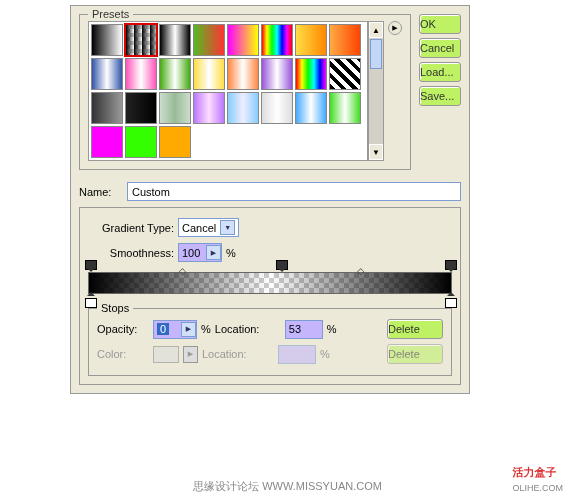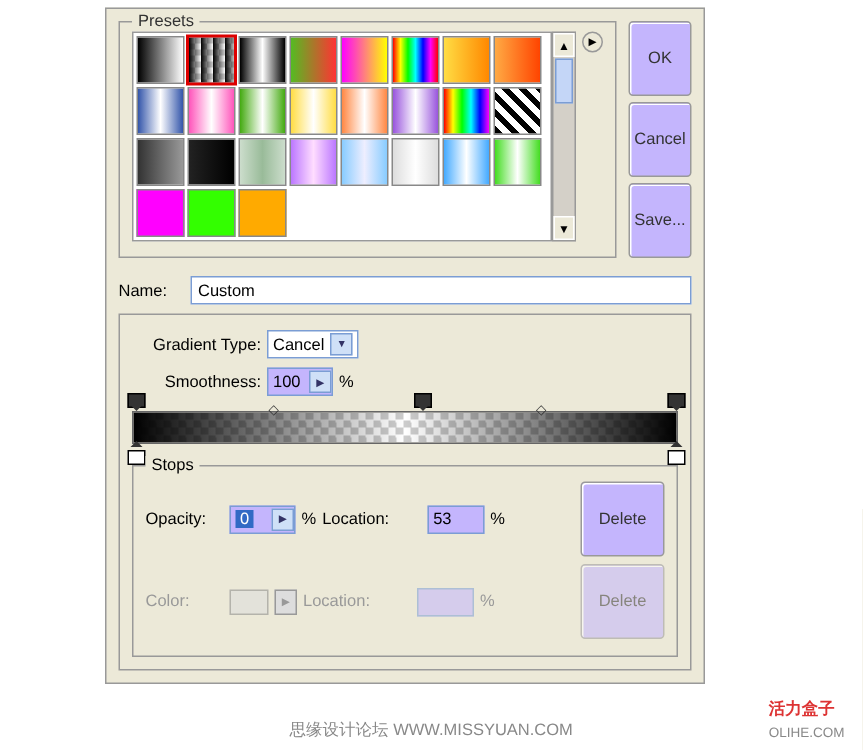--- a/index.html
+++ b/index.html
@@ -11,21 +11,21 @@
 .presets-inner { display: flex; }
 .swatch-grid { display: grid; grid-template-columns: repeat(8, 32px); grid-auto-rows: 32px; gap: 2px; background: #fff; padding: 2px; border: 1px solid #999; width: 280px; }
 .swatch { width: 32px; height: 32px; border: 1px solid #888; }
 .swatch.selected { outline: 2px solid #d00; outline-offset: -1px; }
 .scroll { width: 16px; background: #D4D0C8; border: 1px solid #999; position: relative; display: flex; flex-direction: column; }
 .scroll-btn { height: 16px; background: #ECE9D8; border: 1px solid #fff; display: flex; align-items: center; justify-content: center; font-size: 8px; }
 .scroll-thumb { height: 30px; background: #C4D6F7; border: 1px solid #7B9DD4; margin: 1px; }
 .scroll-track { flex: 1; }
 .menu-arrow { width: 14px; height: 14px; border: 1px solid #999; background: #ECE9D8; border-radius: 7px; display: flex; align-items: center; justify-content: center; margin-left: 4px; font-size: 7px; }
 .btn-col { display: flex; flex-direction: column; gap: 4px; width: 72px; }
-.btn { background: #c4b5fd; border: 1px solid #999; border-radius: 3px; padding: 18px 0; text-align: center; color: #333; box-shadow: inset 1px 1px 0 #fff; }
+.btn { background: #bef264; border: 1px solid #999; border-radius: 3px; padding: 3px 0; color: #333; box-shadow: inset 1px 1px 0 #fff; }
 .name-row { display: flex; align-items: center; gap: 6px; margin: 12px 0 6px; }
 .name-row .label { width: 42px; }
 .name-input { flex: 1; border: 1px solid #7B9DD4; background: #fff; padding: 2px 4px; height: 19px; }
 .lower-frame { border: 1px solid #999; padding: 10px 8px 8px; margin-top: 4px; position: relative; }
 .row { display: flex; align-items: center; gap: 4px; margin-bottom: 6px; }
 .row .lbl { text-align: right; }
 .select { border: 1px solid #7B9DD4; background: #fff; padding: 1px 3px; height: 19px; display: flex; align-items: center; }
 .select .dd { width: 15px; height: 15px; background: #CFE0F7; border: 1px solid #7B9DD4; margin-left: 4px; display: flex; align-items: center; justify-content: center; font-size: 7px; color: #336; }
 .num-input { border: 1px solid #7B9DD4; background: #c4b5fd; width: 44px; height: 19px; display: flex; align-items: center; }
 .num-input span { padding: 0 3px; flex: 1; }
@@ -120,20 +120,21 @@
           <div class="scroll-thumb"></div>
           <div class="scroll-track"></div>
           <div class="scroll-btn">▼</div>
         </div>
         <div class="menu-arrow">▶</div>
       </div>
     </div>
     <div class="btn-col">
       <div class="btn">OK</div>
       <div class="btn">Cancel</div>
+      <div class="btn">Load...</div>
       <div class="btn">Save...</div>
     </div>
   </div>
 
   <div class="name-row">
     <span class="label">Name:</span>
     <input class="name-input" value="Custom" style="">
   </div>
 
   <div class="lower-frame">

